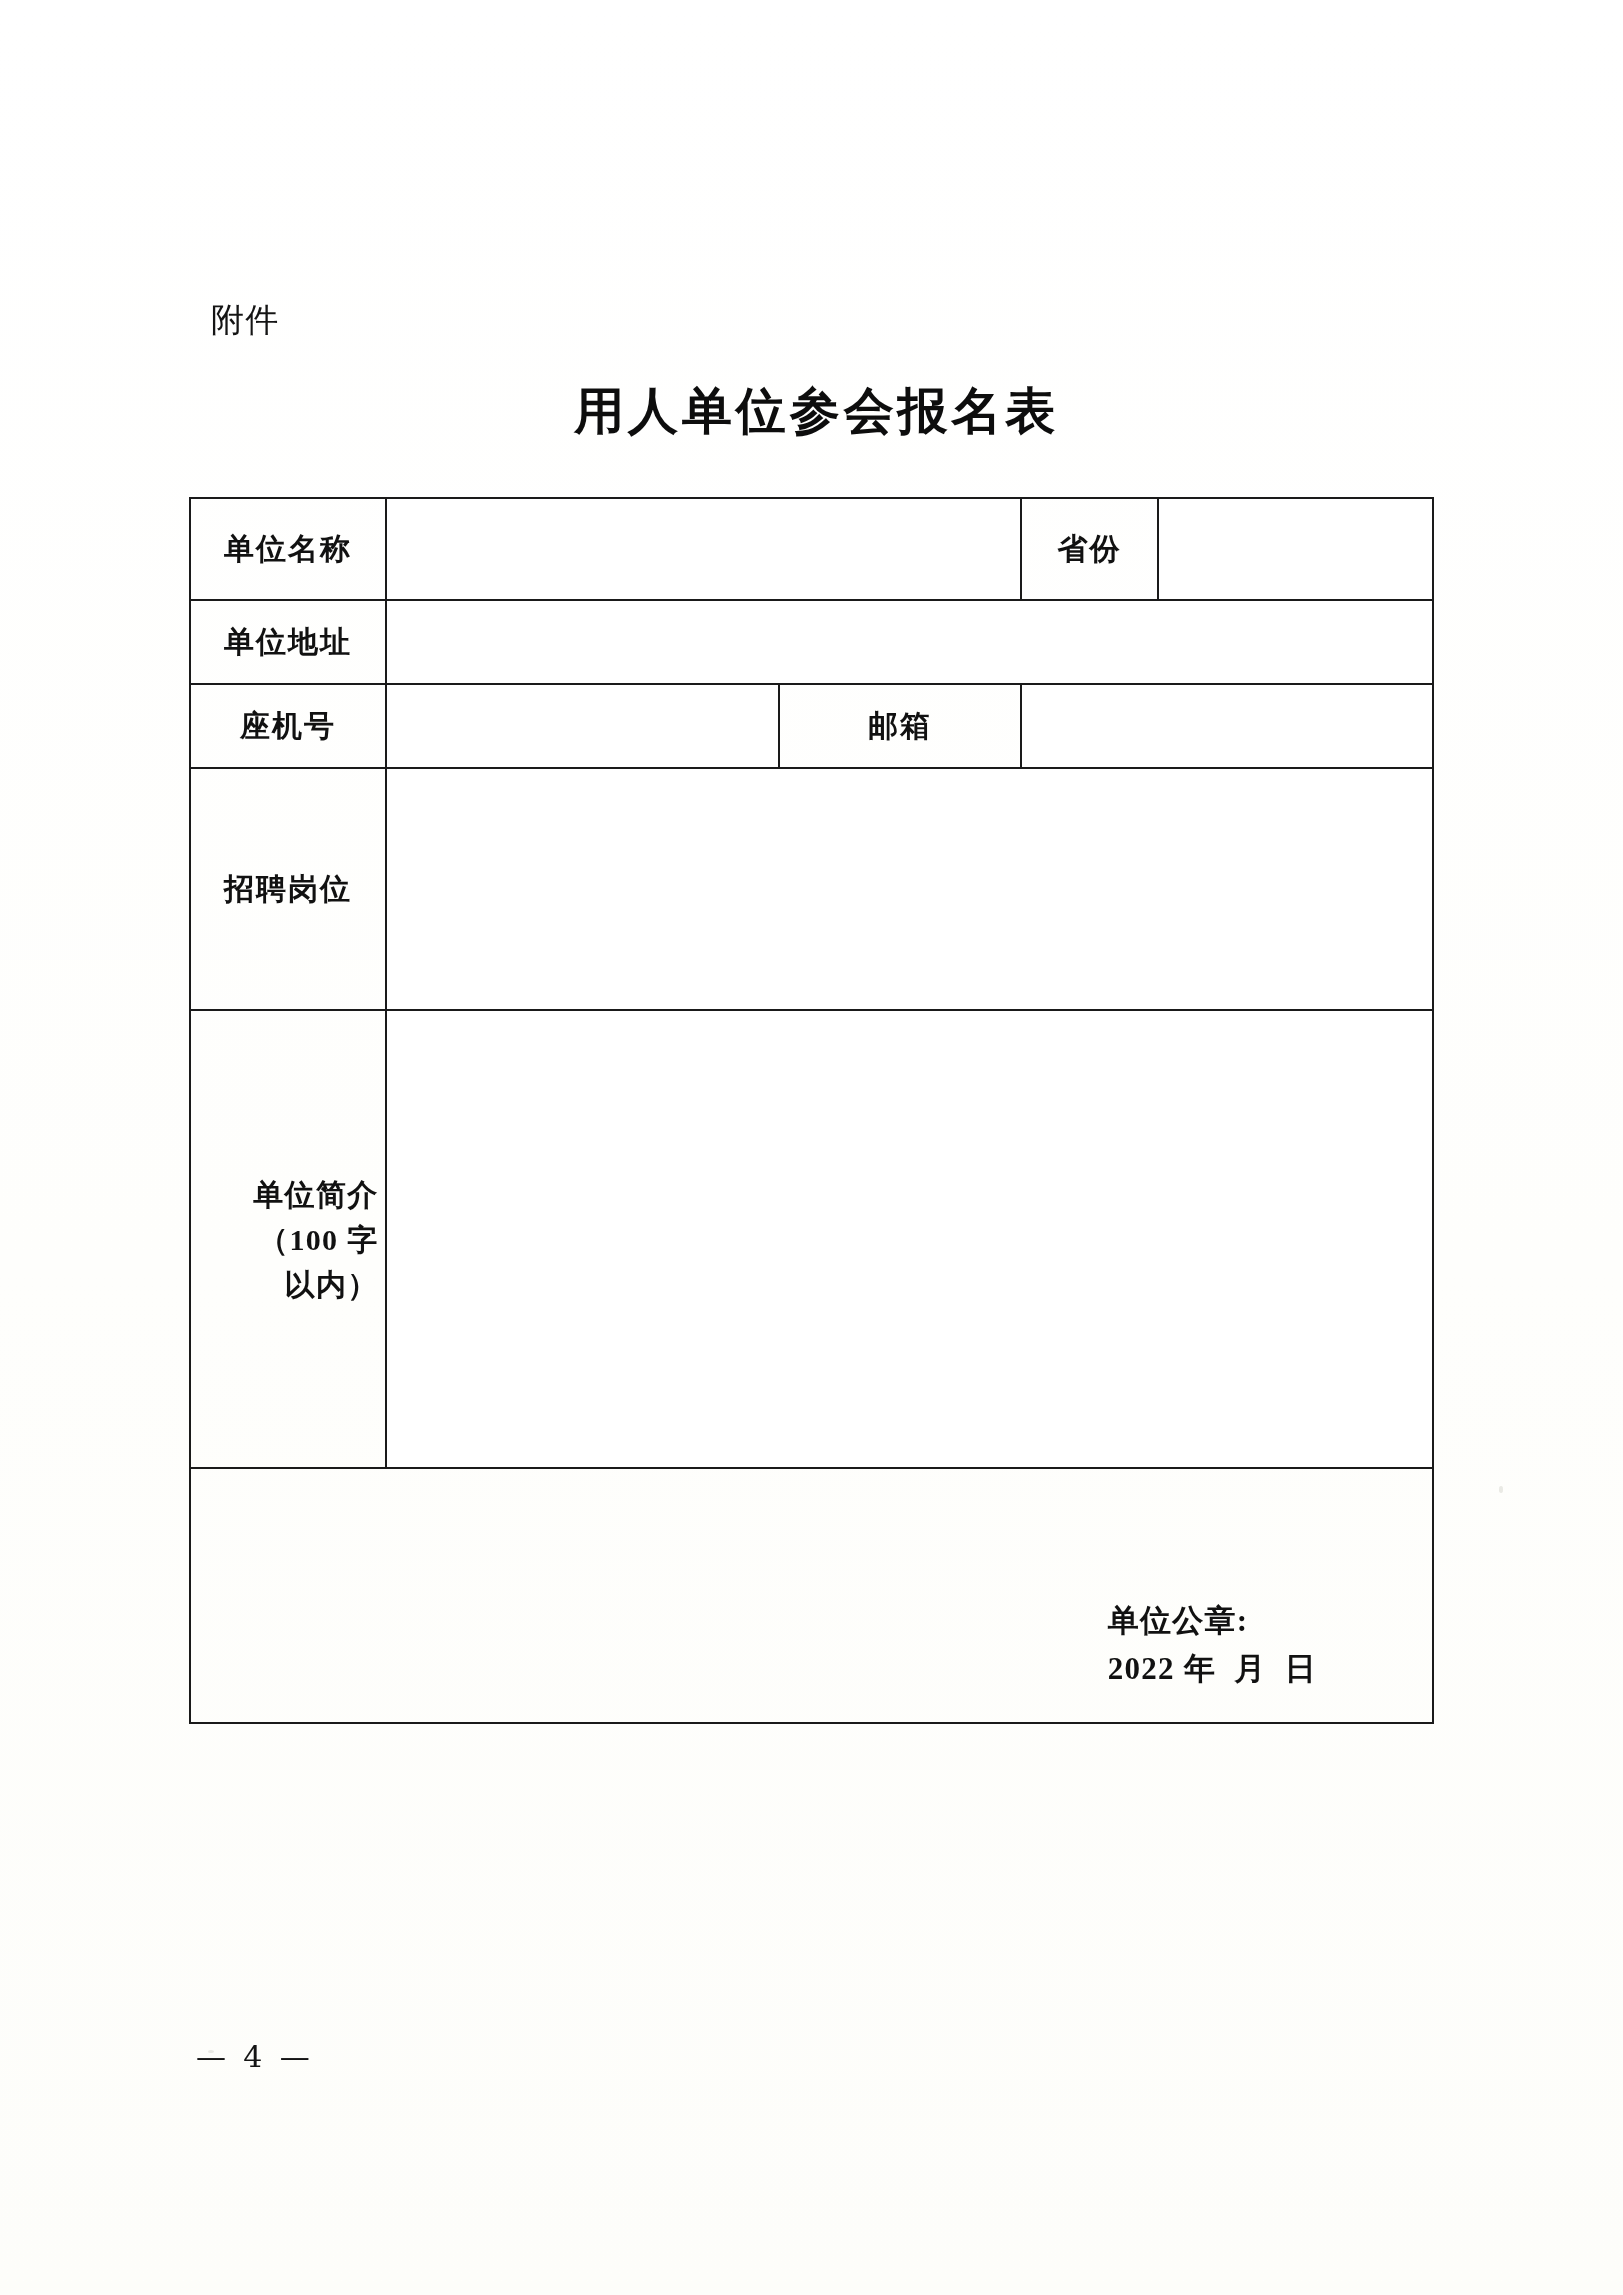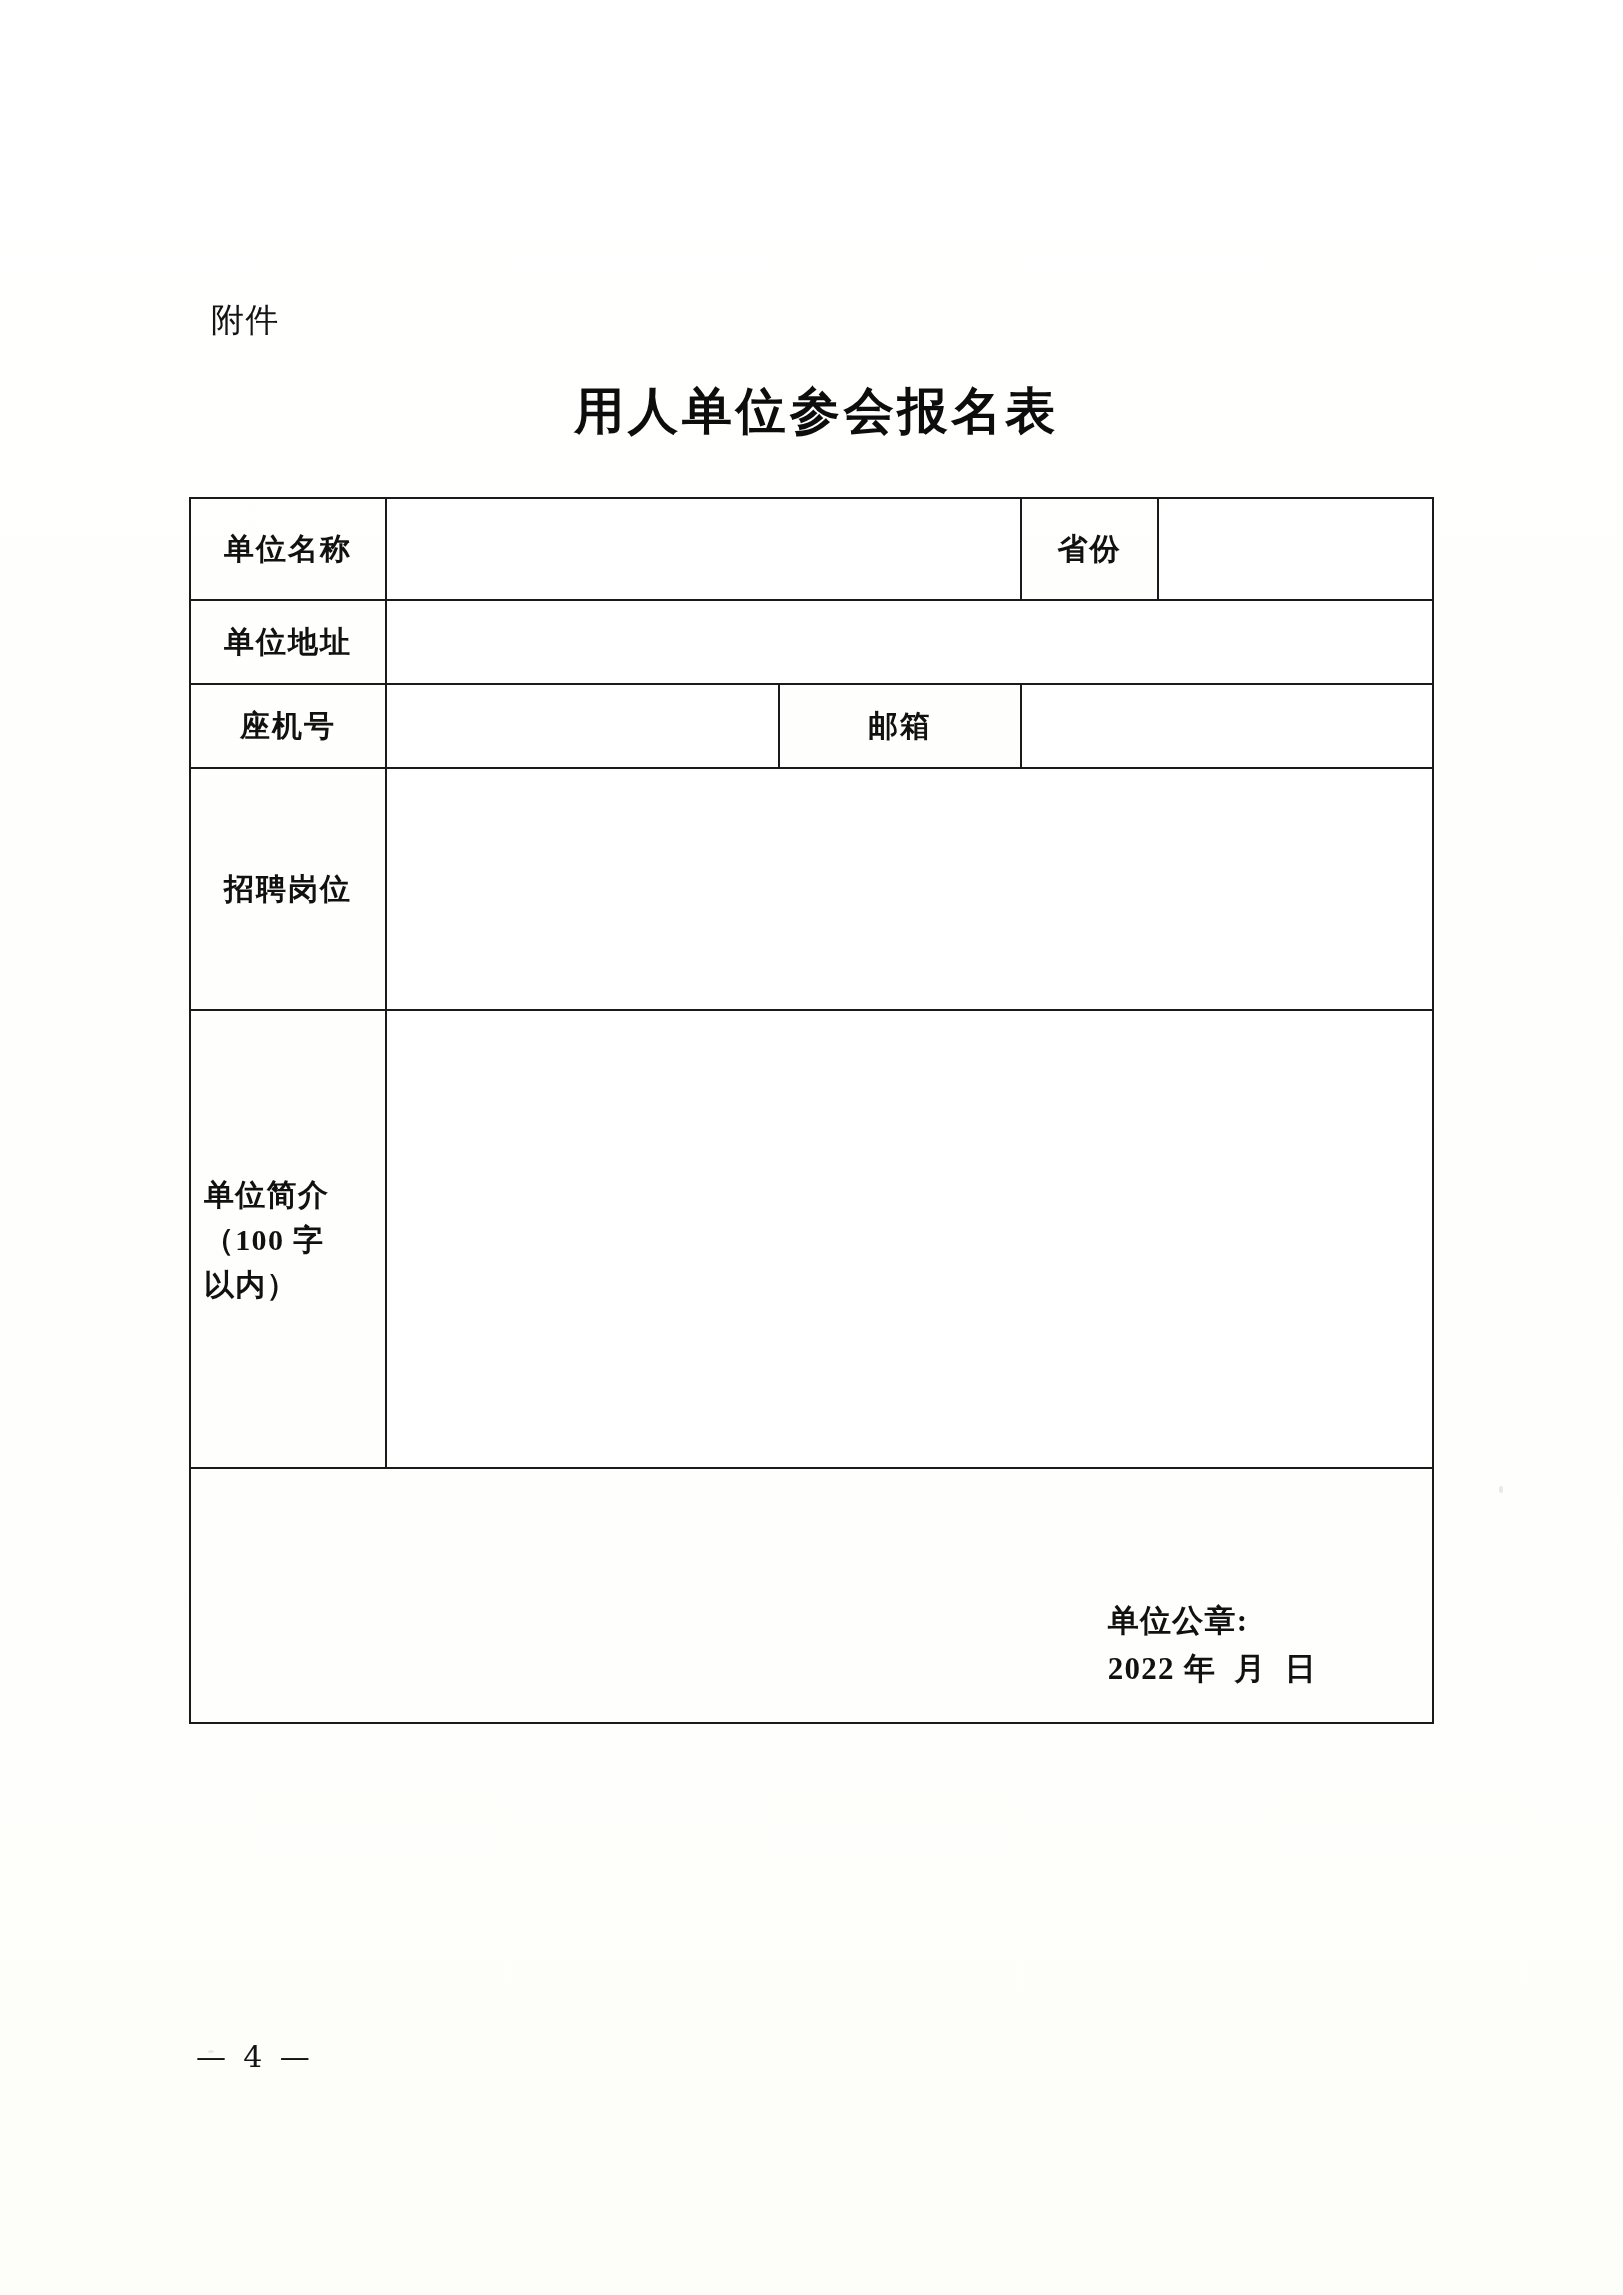--- a/index.html
+++ b/index.html
@@ -95,21 +95,21 @@
   .lbl-vert {
     text-align: center;
     font-size: 30px;
     font-weight: bold;
     letter-spacing: 1.3px;
     line-height: 1.5;
     color: #111;
   }
   .lbl-multiline {
     display: block;
-    text-align: left;
+    text-align: right;
     padding-left: 13px;
     padding-right: 6.5px;
   }
 
   .sign-cell {
     position: relative;
   }
   .sign-block {
     position: absolute;
     right: 115px;

